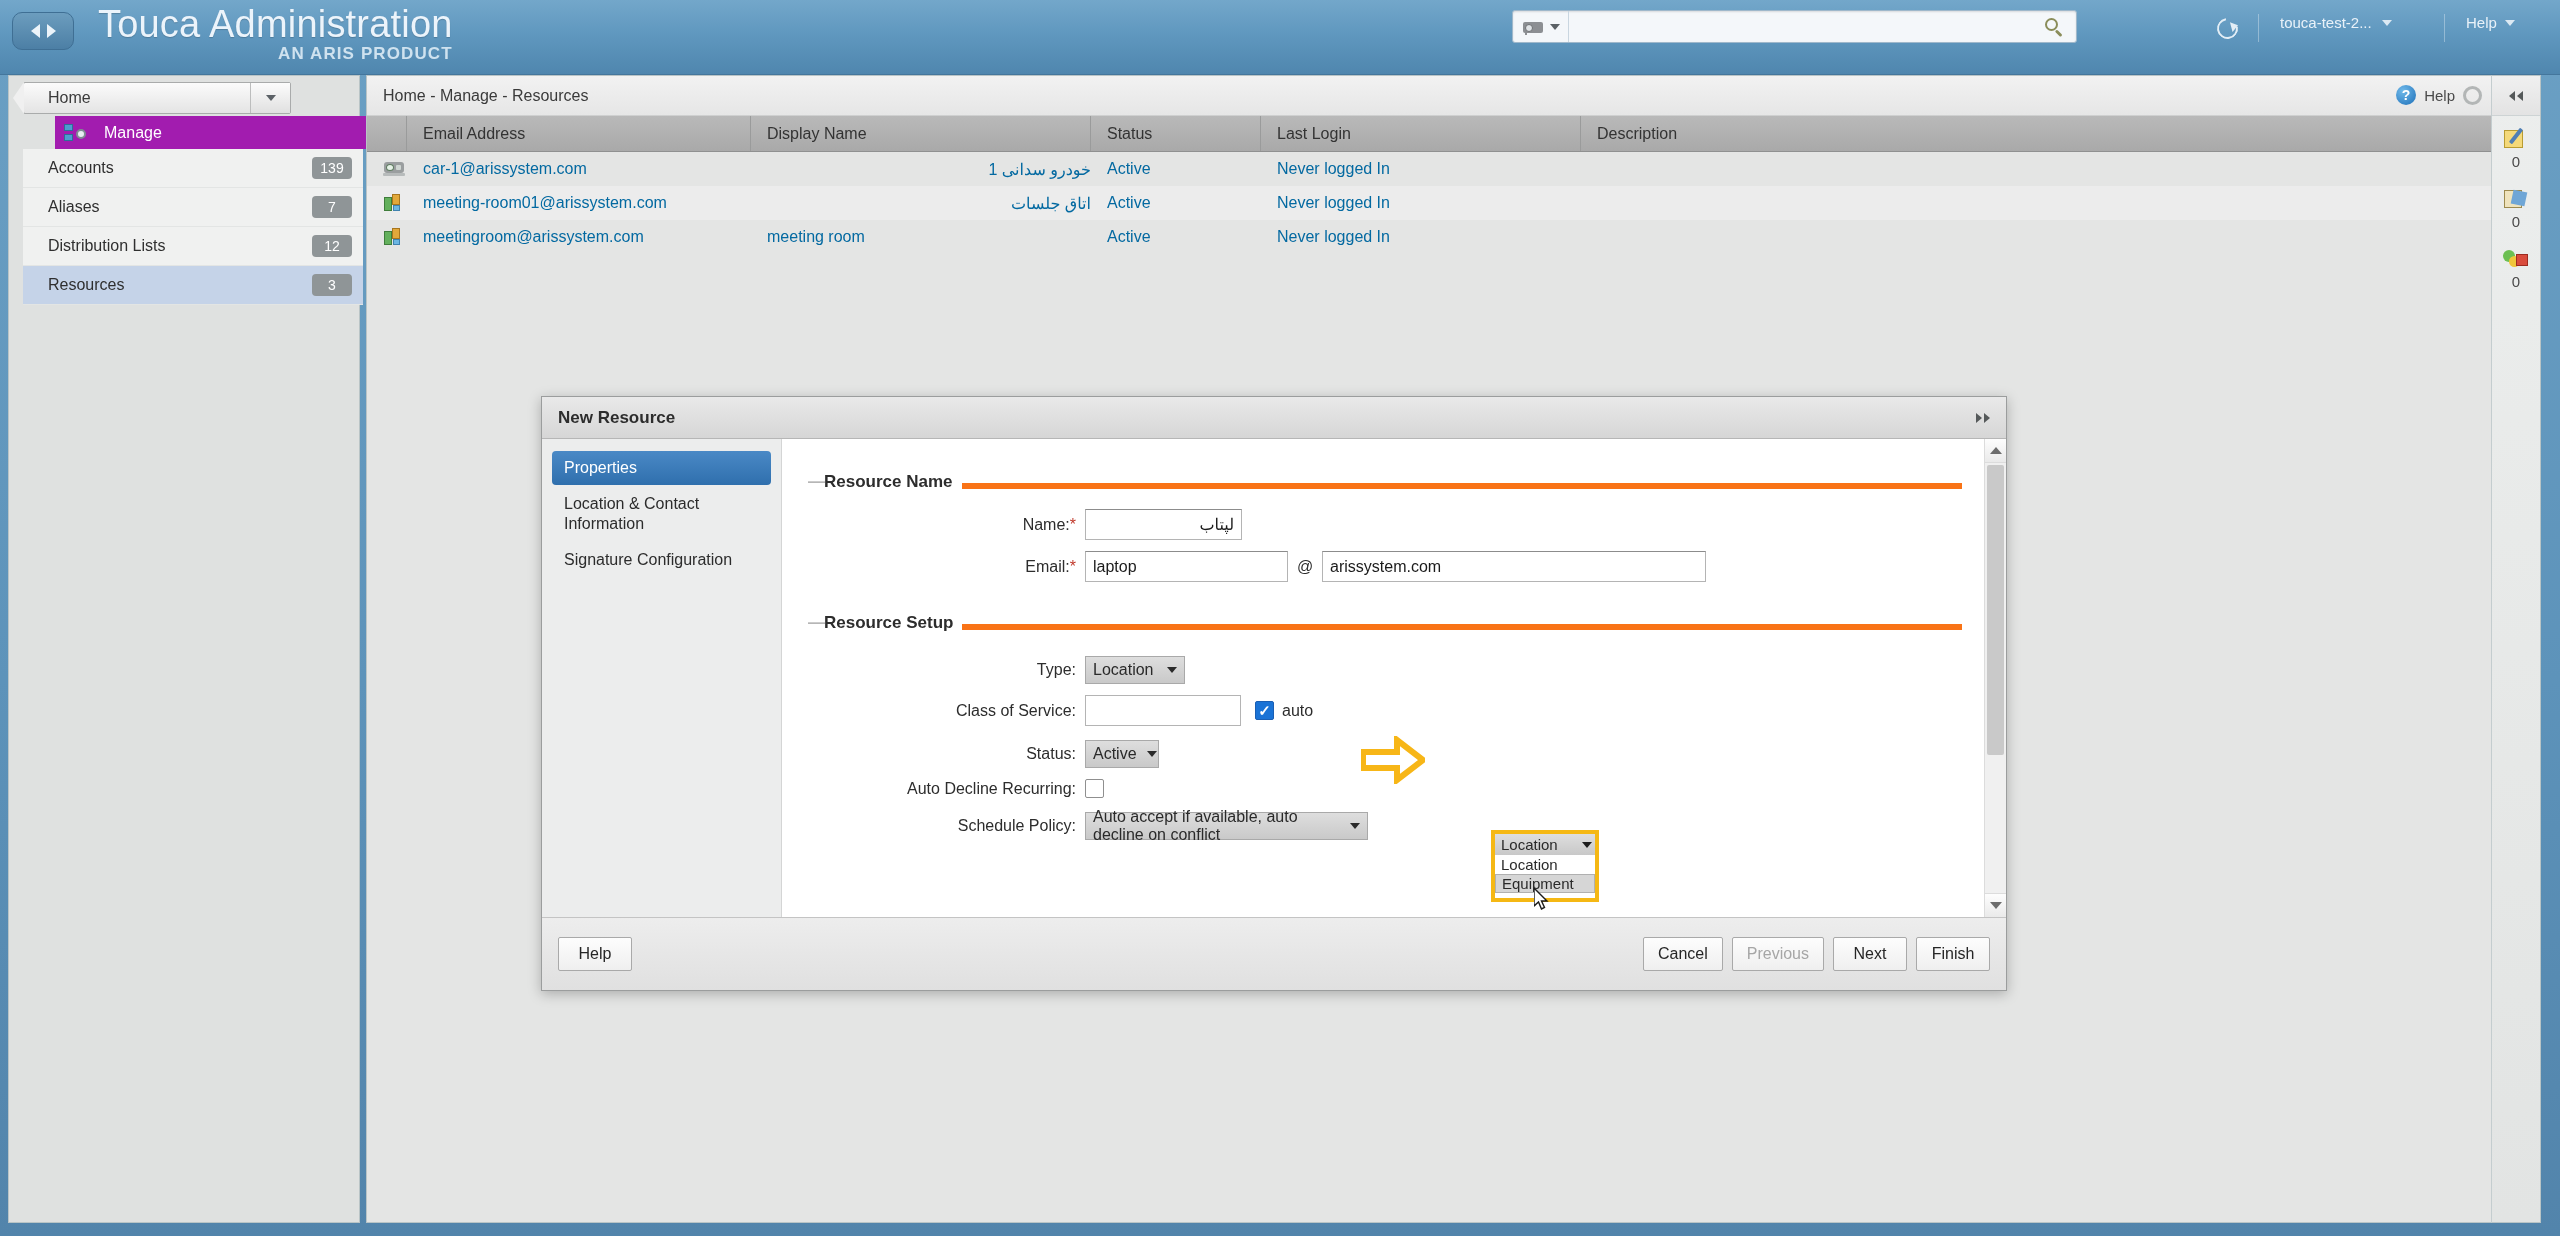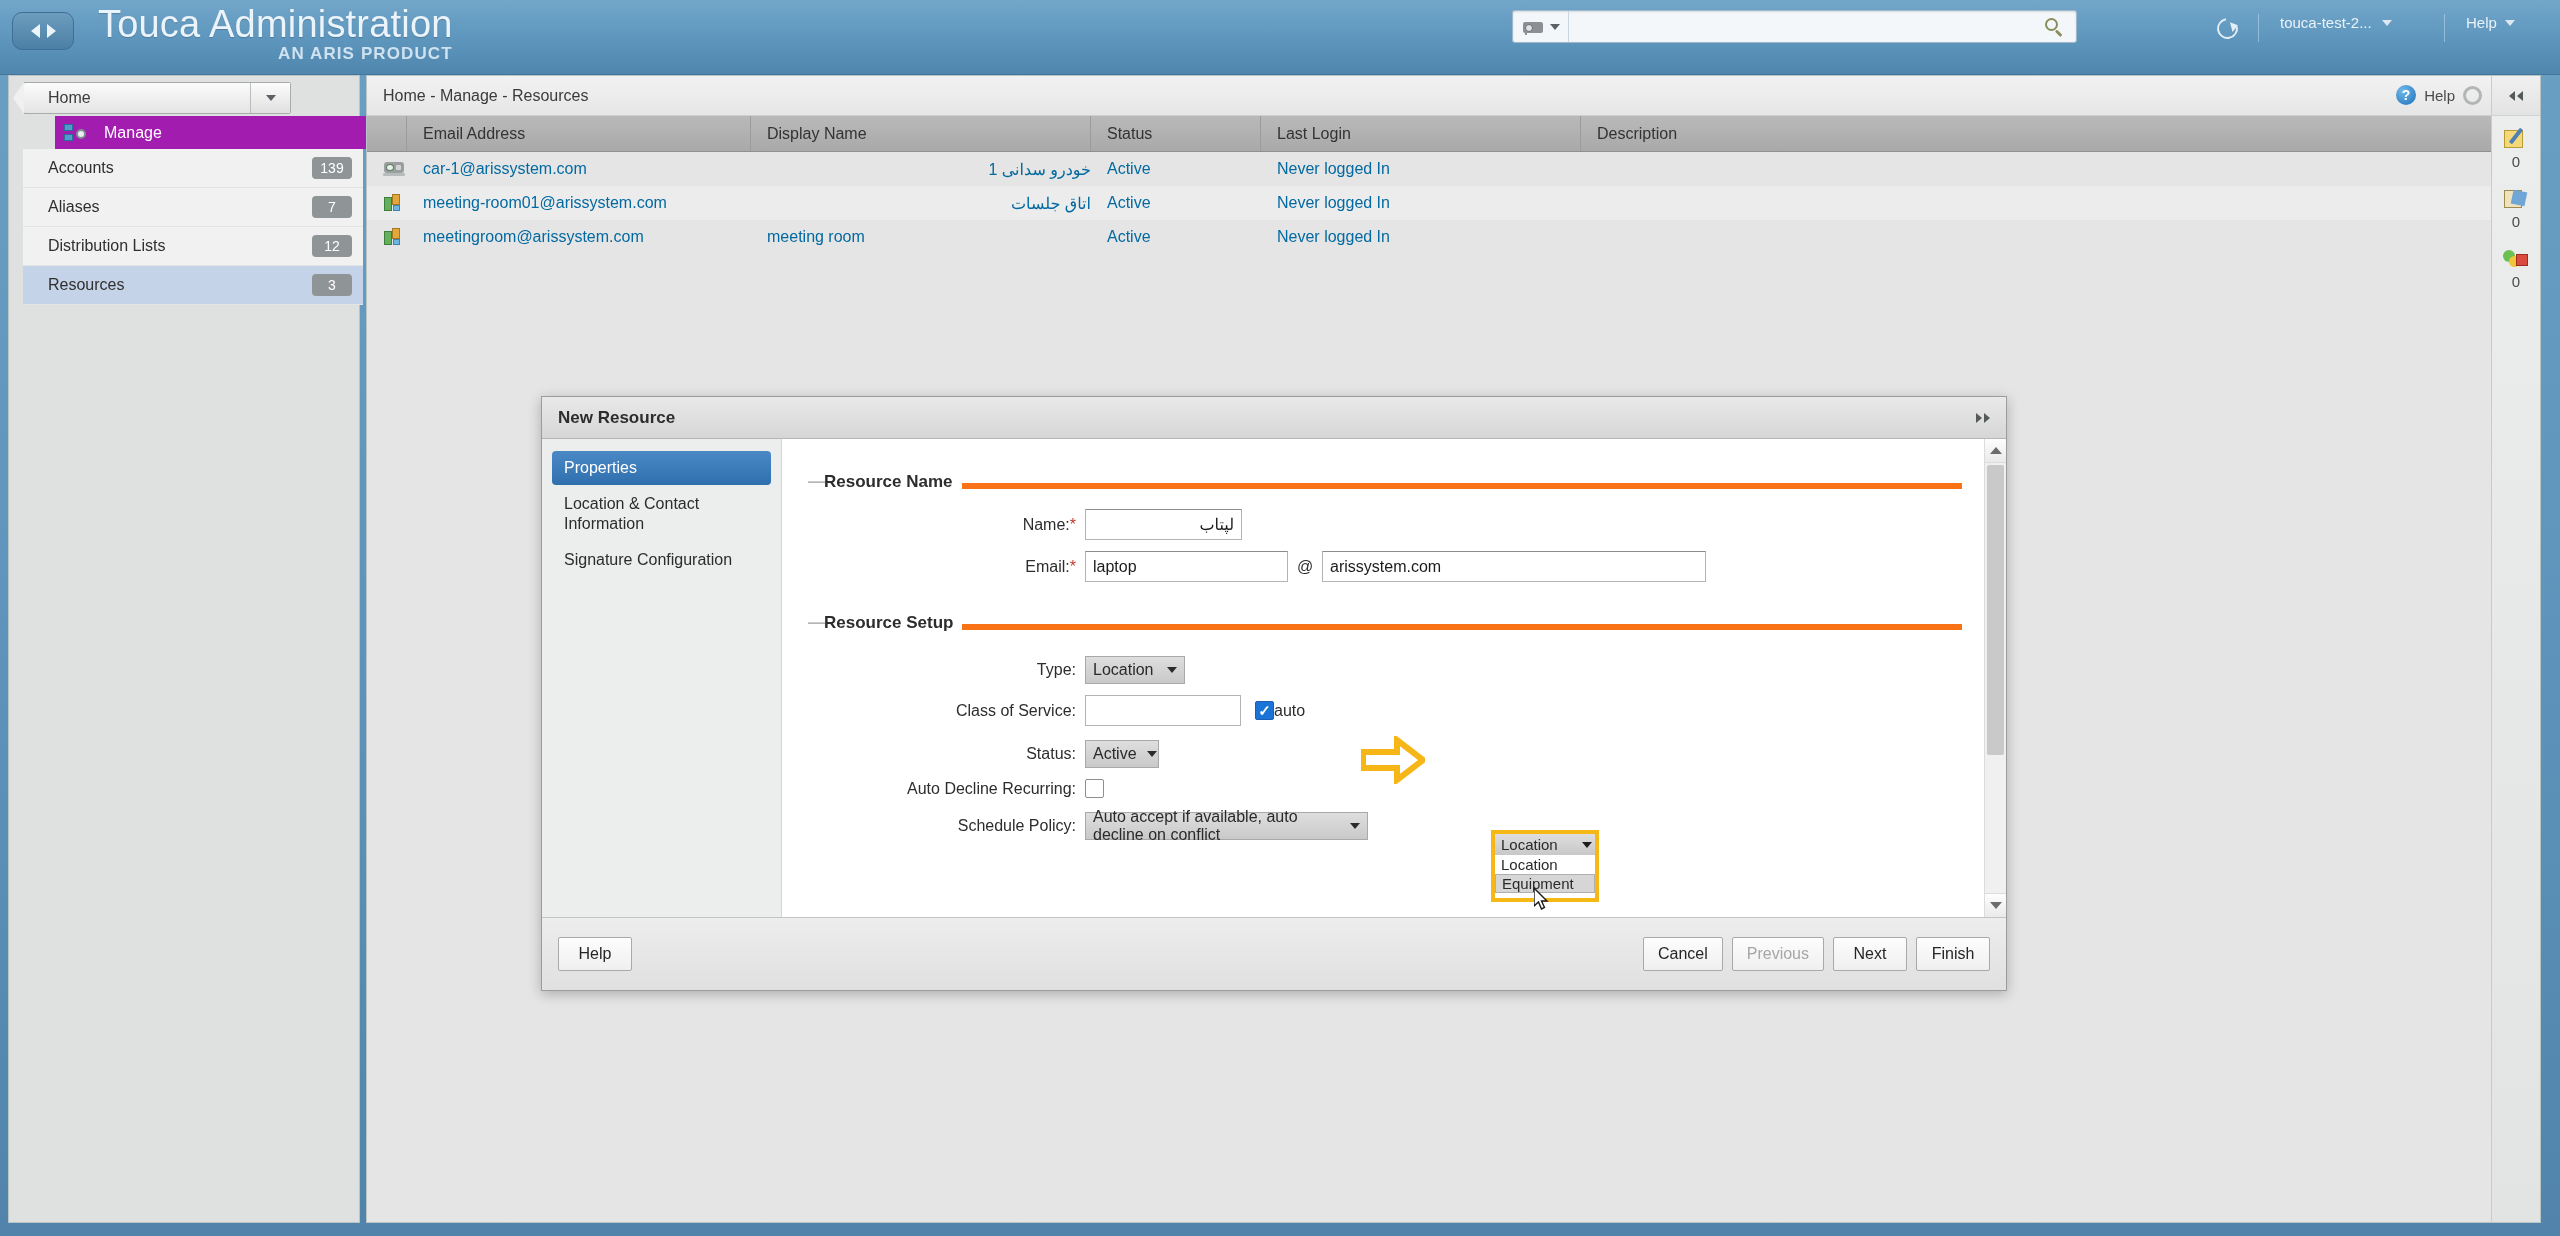--- a/index.html
+++ b/index.html
@@ -513,21 +513,21 @@
                 <span class="flabel">Type:</span>
                 <span class="fselect" style="width:100px;">
                   <span>Location</span>
                   <i class="caret-dn" style="border-top-color:#2a2a2a"></i>
                 </span>
               </div>
 
               <div class="frow" style="margin-bottom:14px;">
                 <span class="flabel">Class of Service:</span>
                 <span class="ftext" style="width:156px;border-top-color:#b4b4b4;"></span>
-                <span style="display:flex;align-items:center;margin-left:14px;">
+                <span style="display:flex;align-items:center;gap:8px;margin-left:14px;">
                   <span class="cbox on"></span>
                   <span style="font-size:16px;color:#2d2d2d;">auto</span>
                 </span>
               </div>
 
               <div class="frow">
                 <span class="flabel">Status:</span>
                 <span class="fselect" style="width:74px;">
                   <span>Active</span>
                   <i class="caret-dn" style="border-top-color:#2a2a2a"></i>

